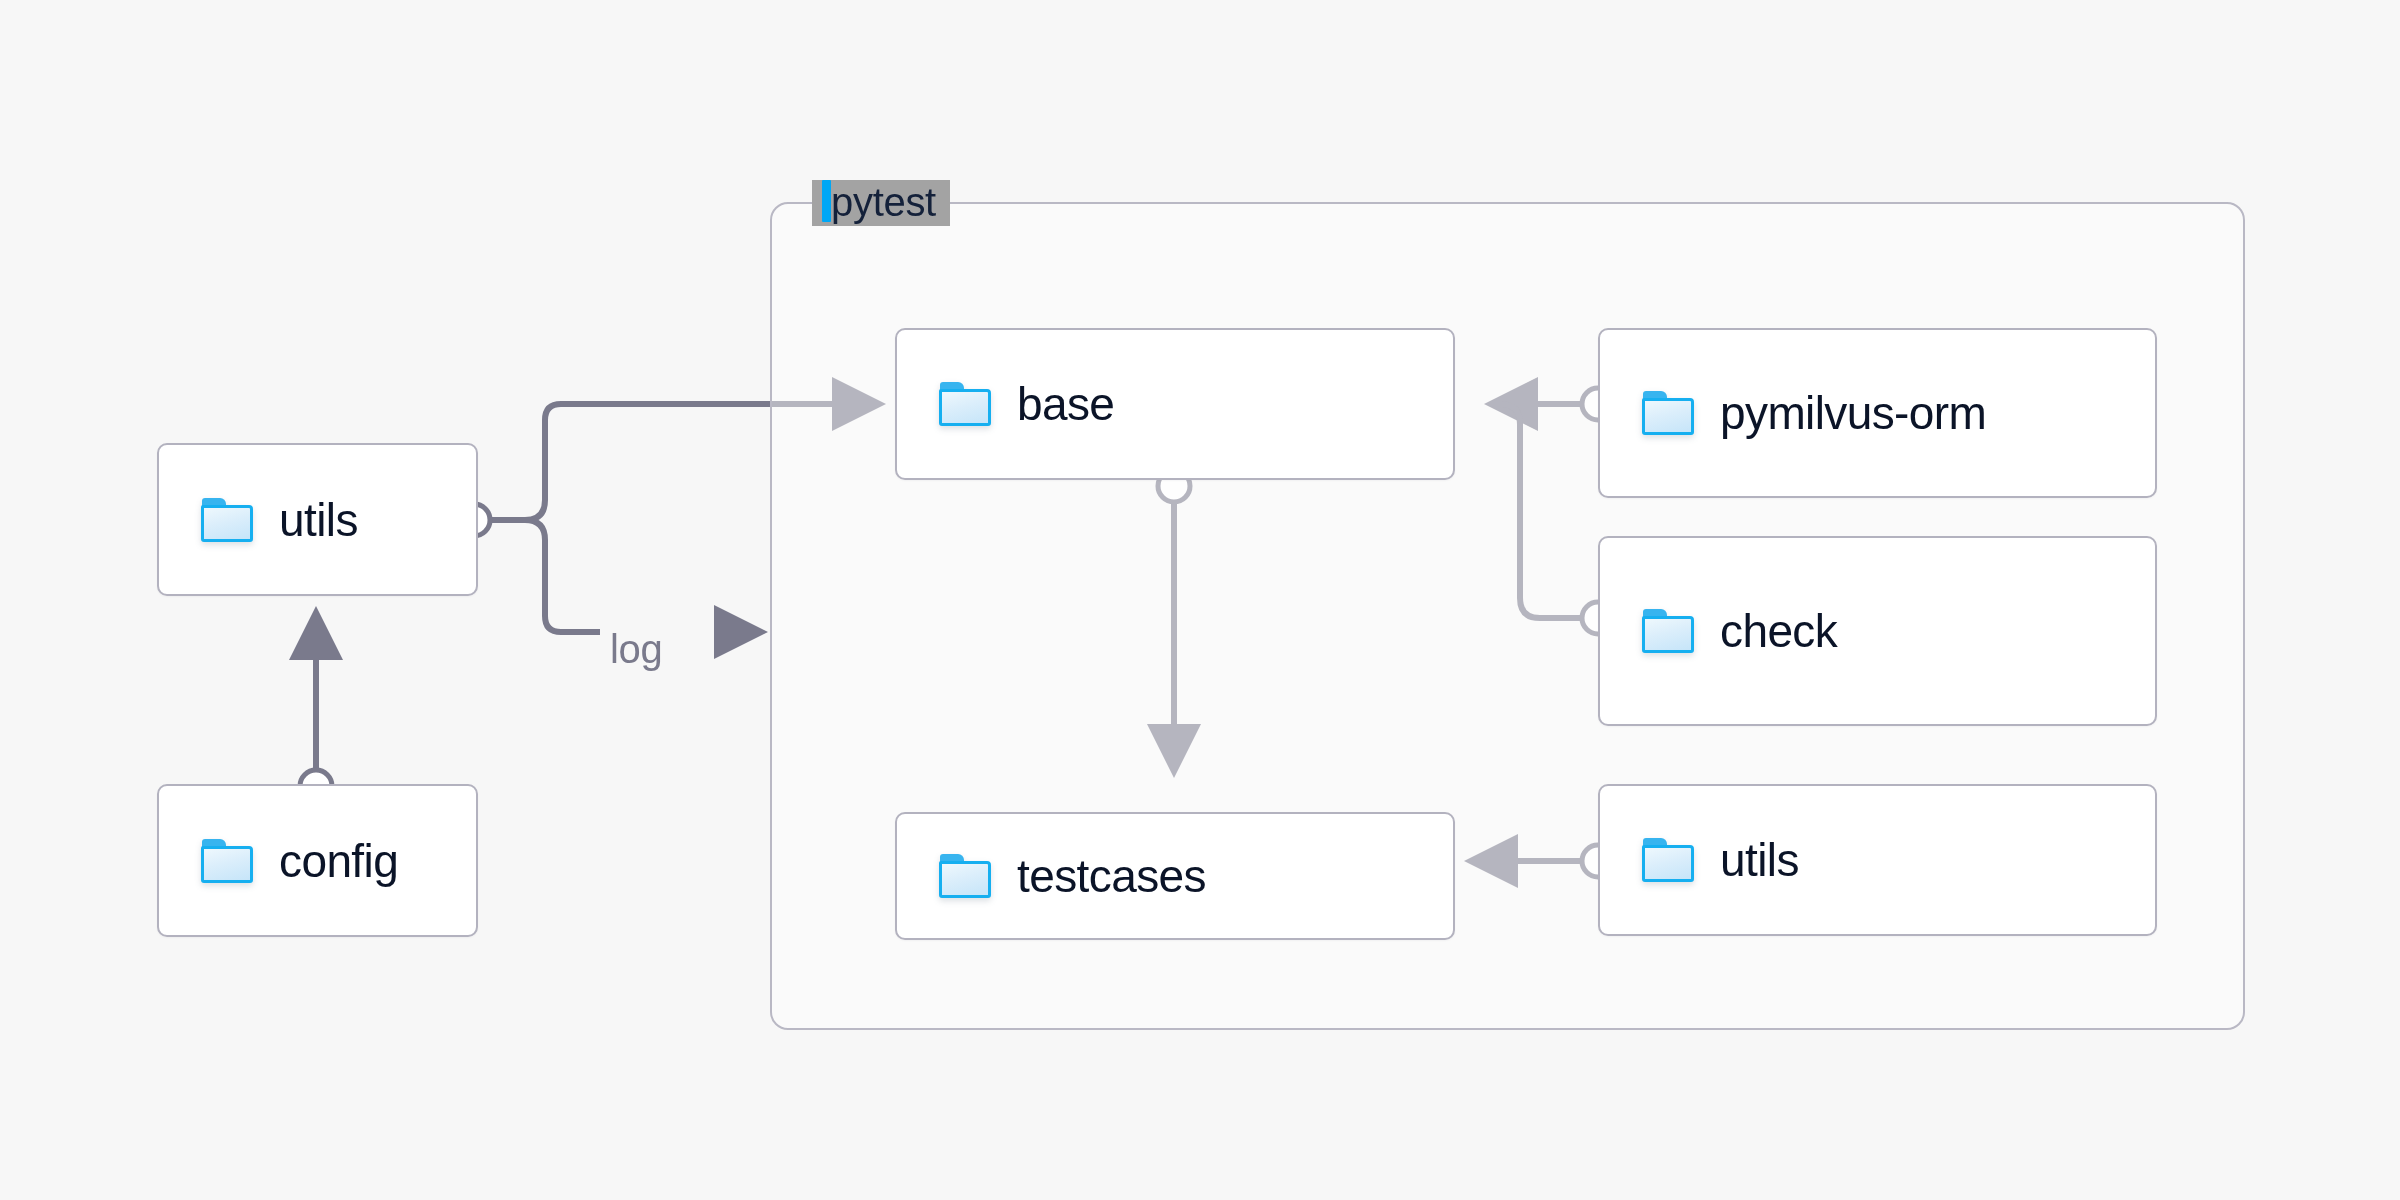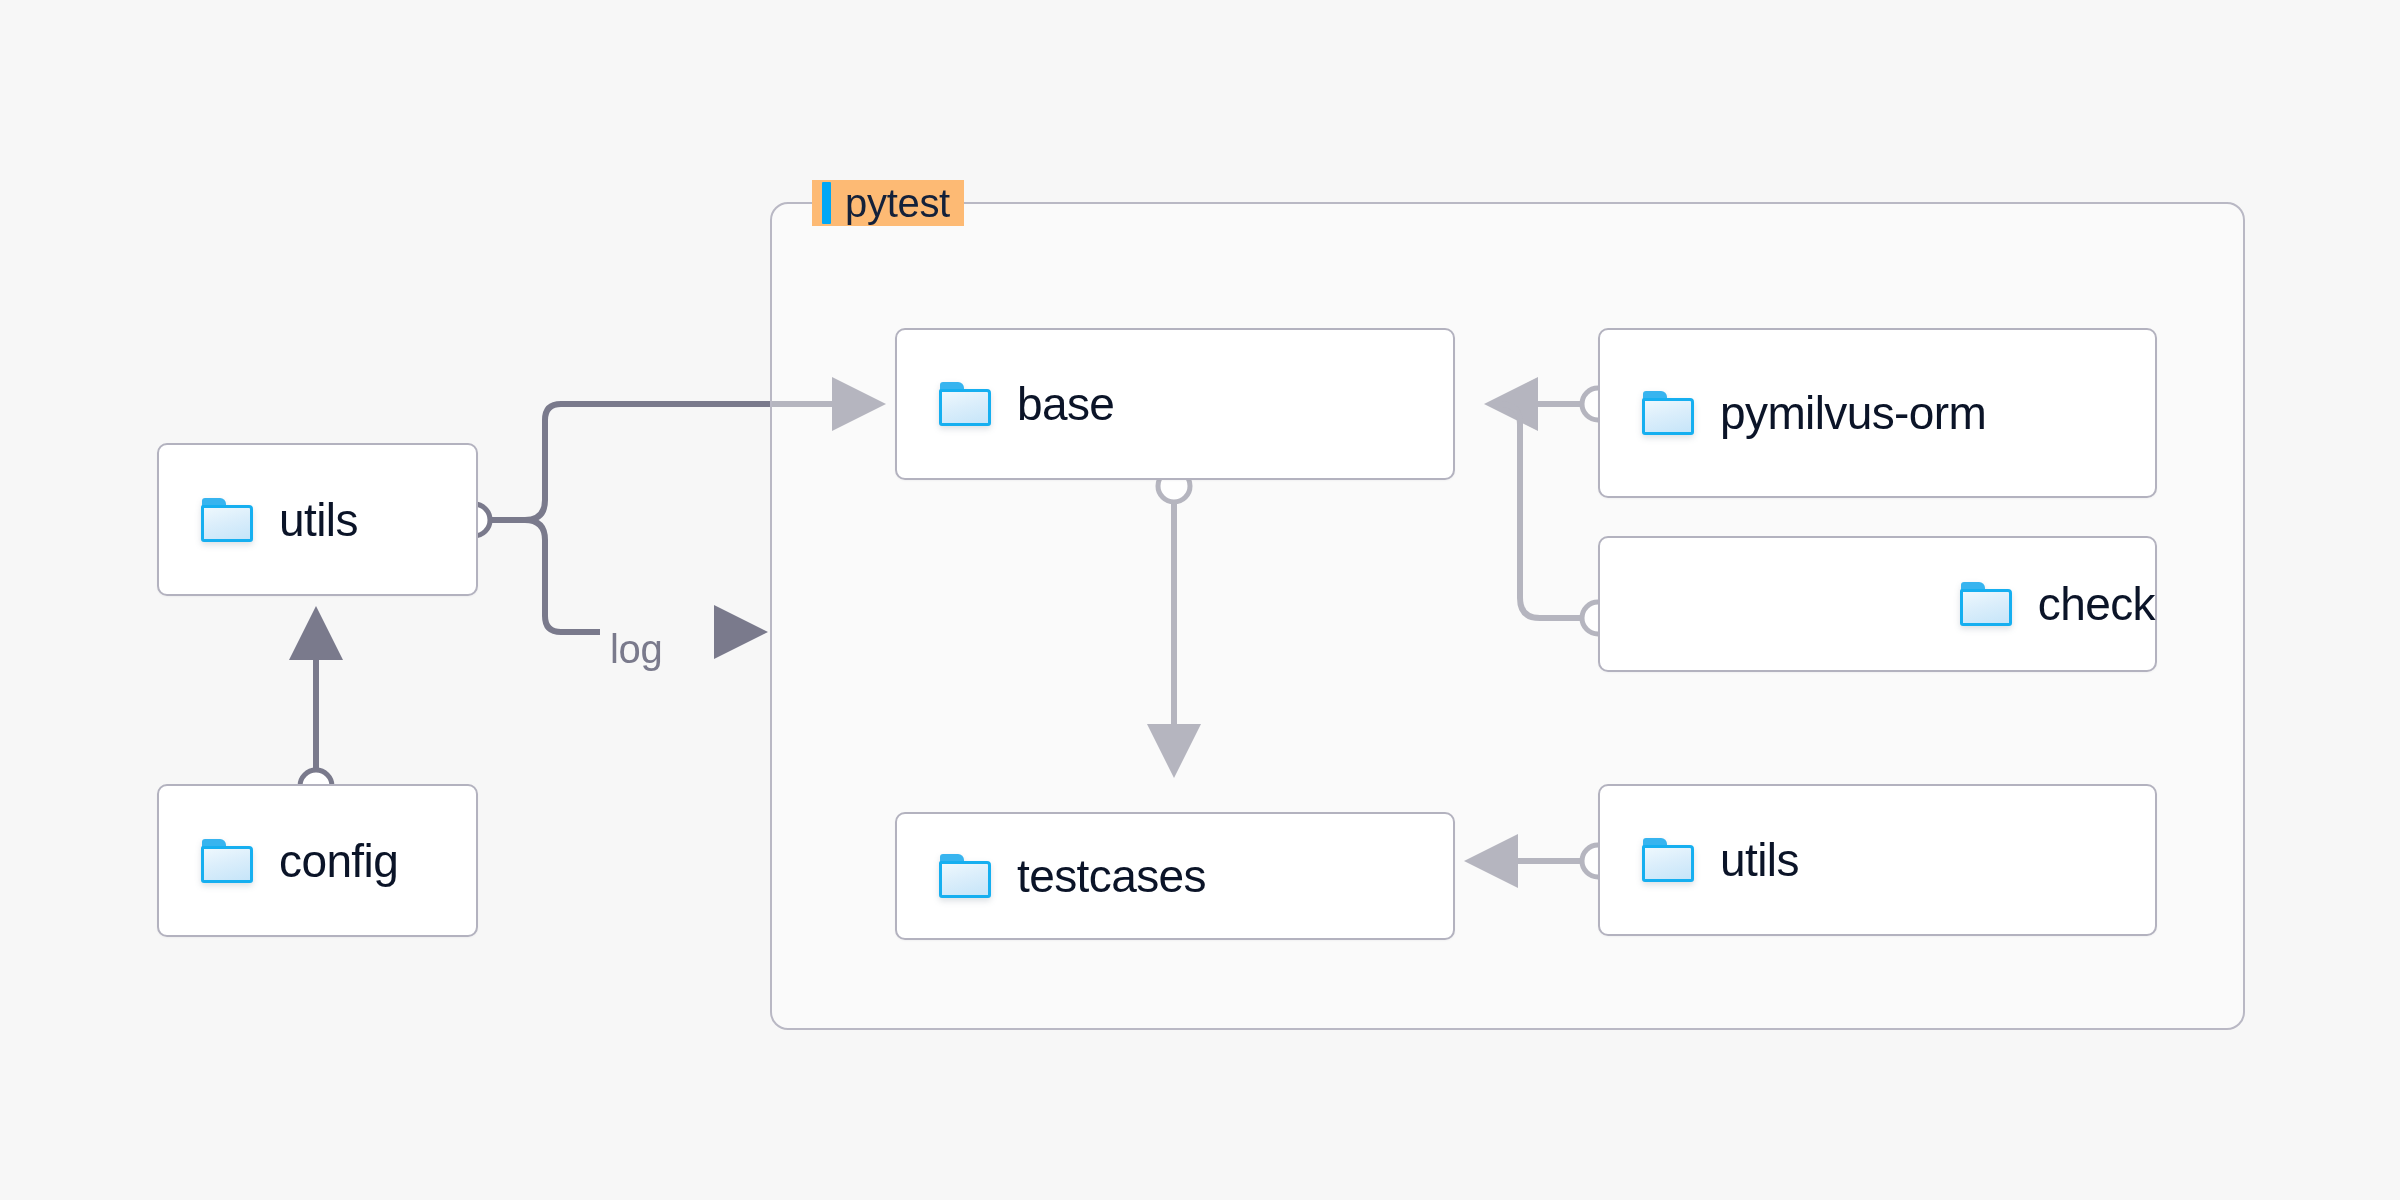--- a/index.html
+++ b/index.html
@@ -32,23 +32,23 @@
   .group-box {
     position: absolute;
     border: 2px solid #b9b8c4;
     border-radius: 18px;
     background: rgba(252,252,253,0.45);
     box-sizing: border-box;
   }
   .group-label {
     position: absolute;
     display: flex;
-    align-items: center;
-    gap: 14px;
-    background: #fdba74;
+    align-items: flex-start;
+    gap: 0;
+    background: #a3a3a3;
     padding: 0 14px 0 10px;
     height: 46px;
   }
   .group-label .bar {
     width: 9px;
     height: 42px;
     background: #00a7f5;
     border-radius: 1px;
     flex: none;
   }
@@ -204,21 +204,21 @@
   </div>
 
   <div class="node" style="left:1598px; top:328px; width:559px; height:170px;">
     <span class="folder">
       <span class="tab"></span>
         <span class="body"></span>
     </span>
     <span class="label">pymilvus-orm</span>
   </div>
 
-  <div class="node" style="left:1598px; top:536px; width:559px; height:136px;justify-content:flex-end;">
+  <div class="node" style="left:1598px; top:536px; width:559px; height:190px;">
     <span class="folder">
       <span class="tab"></span>
         <span class="body"></span>
     </span>
     <span class="label">check</span>
   </div>
 
   <div class="node" style="left:1598px; top:784px; width:559px; height:152px;">
     <span class="folder">
       <span class="tab"></span>

